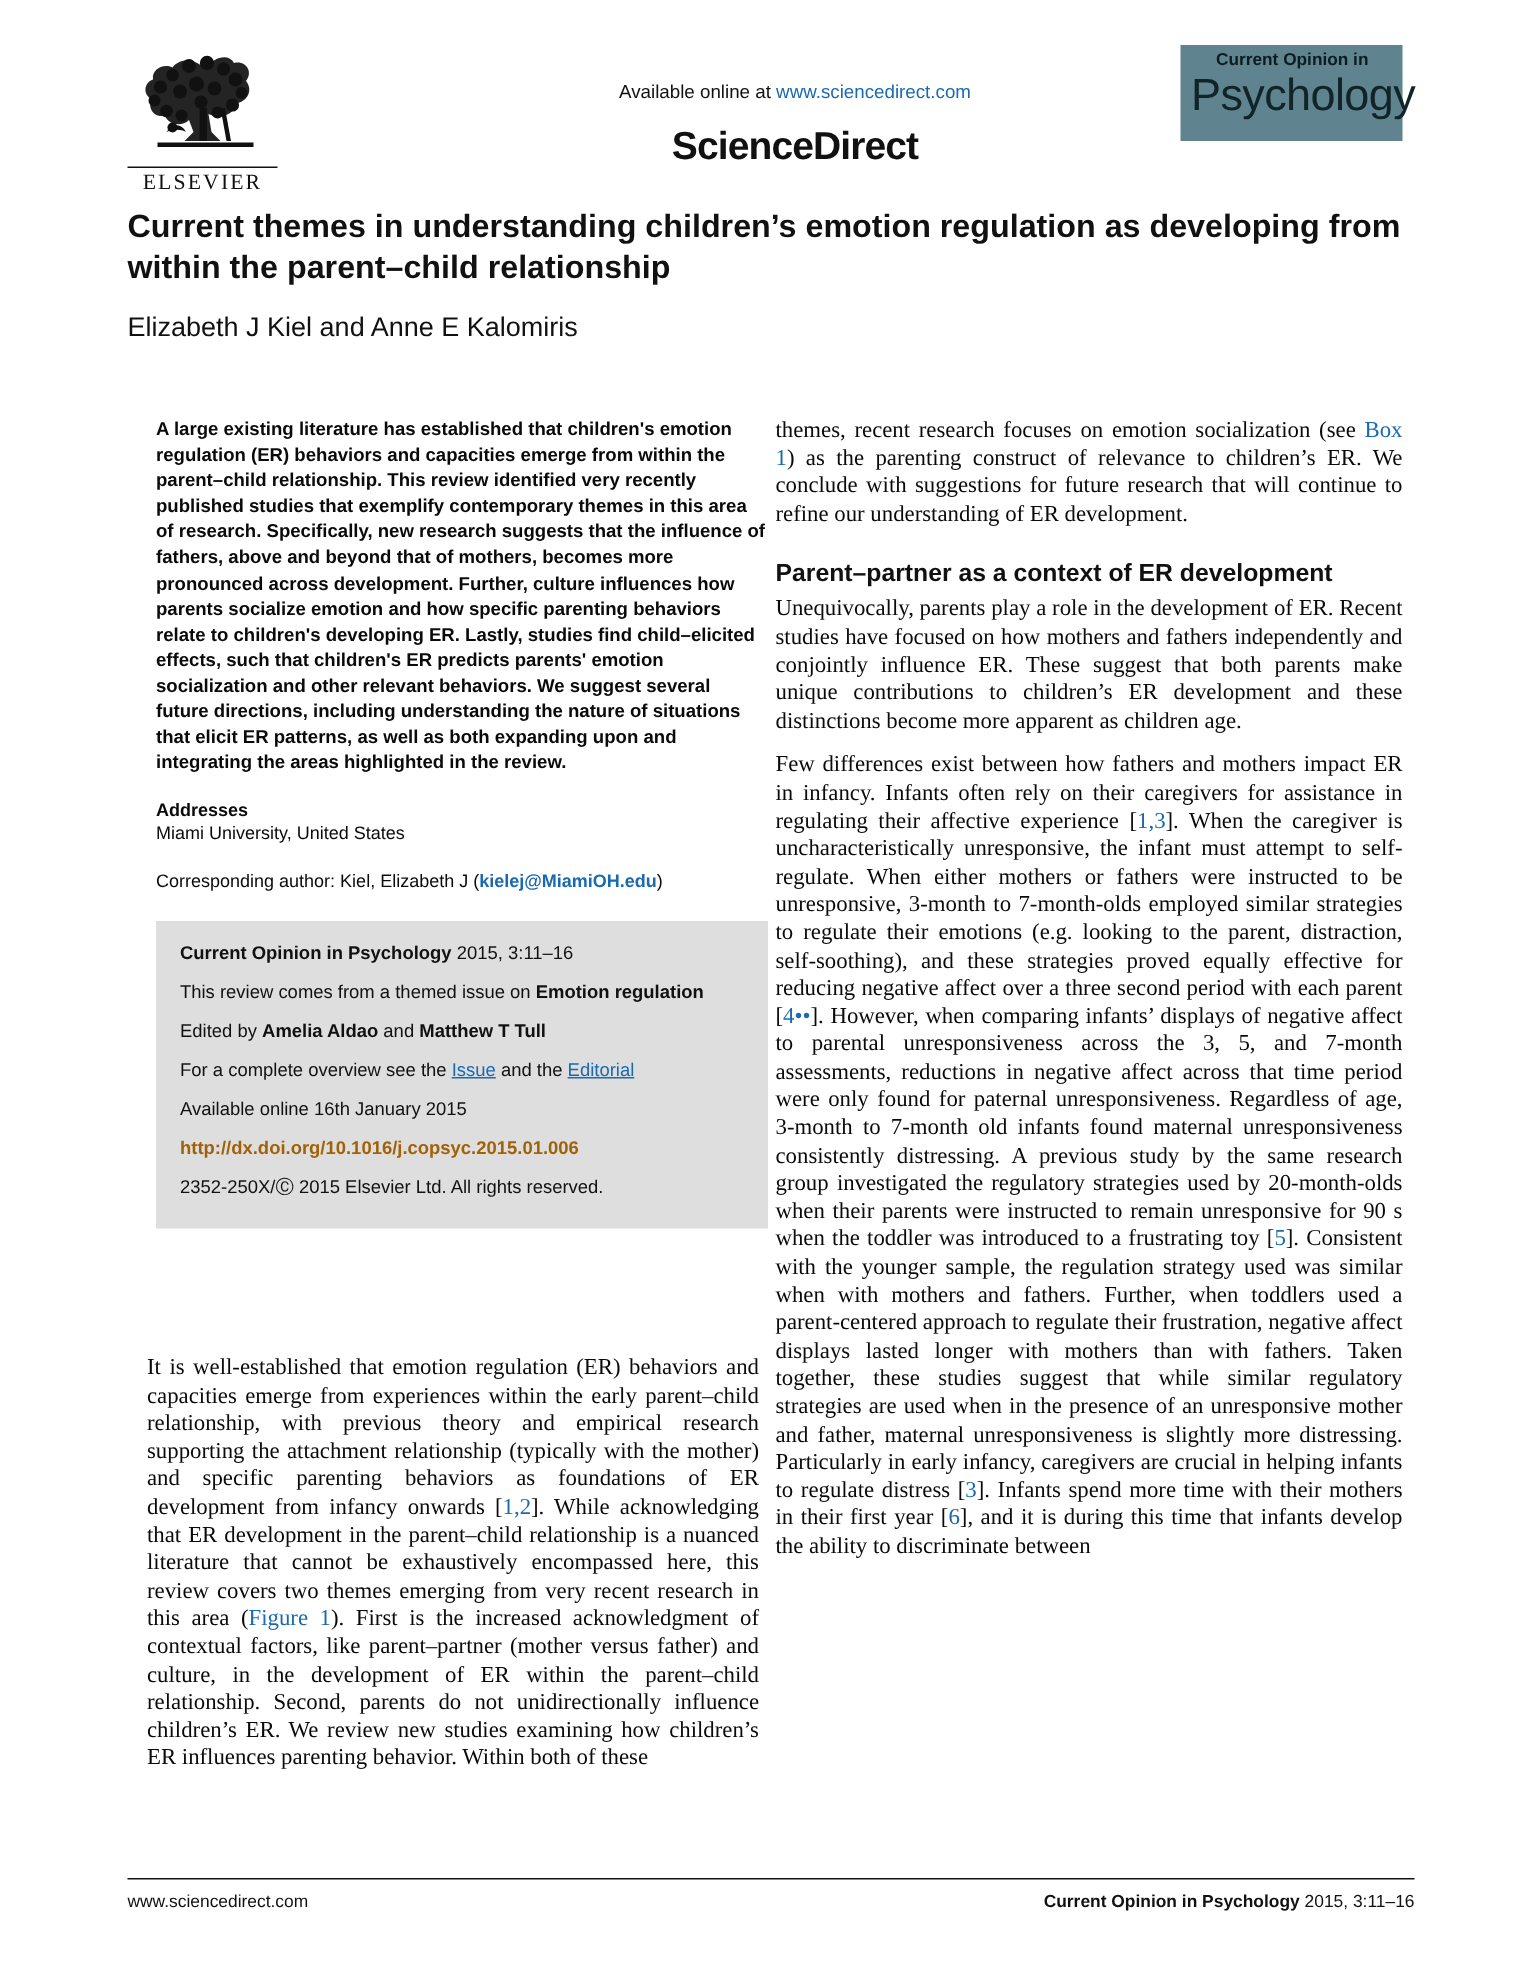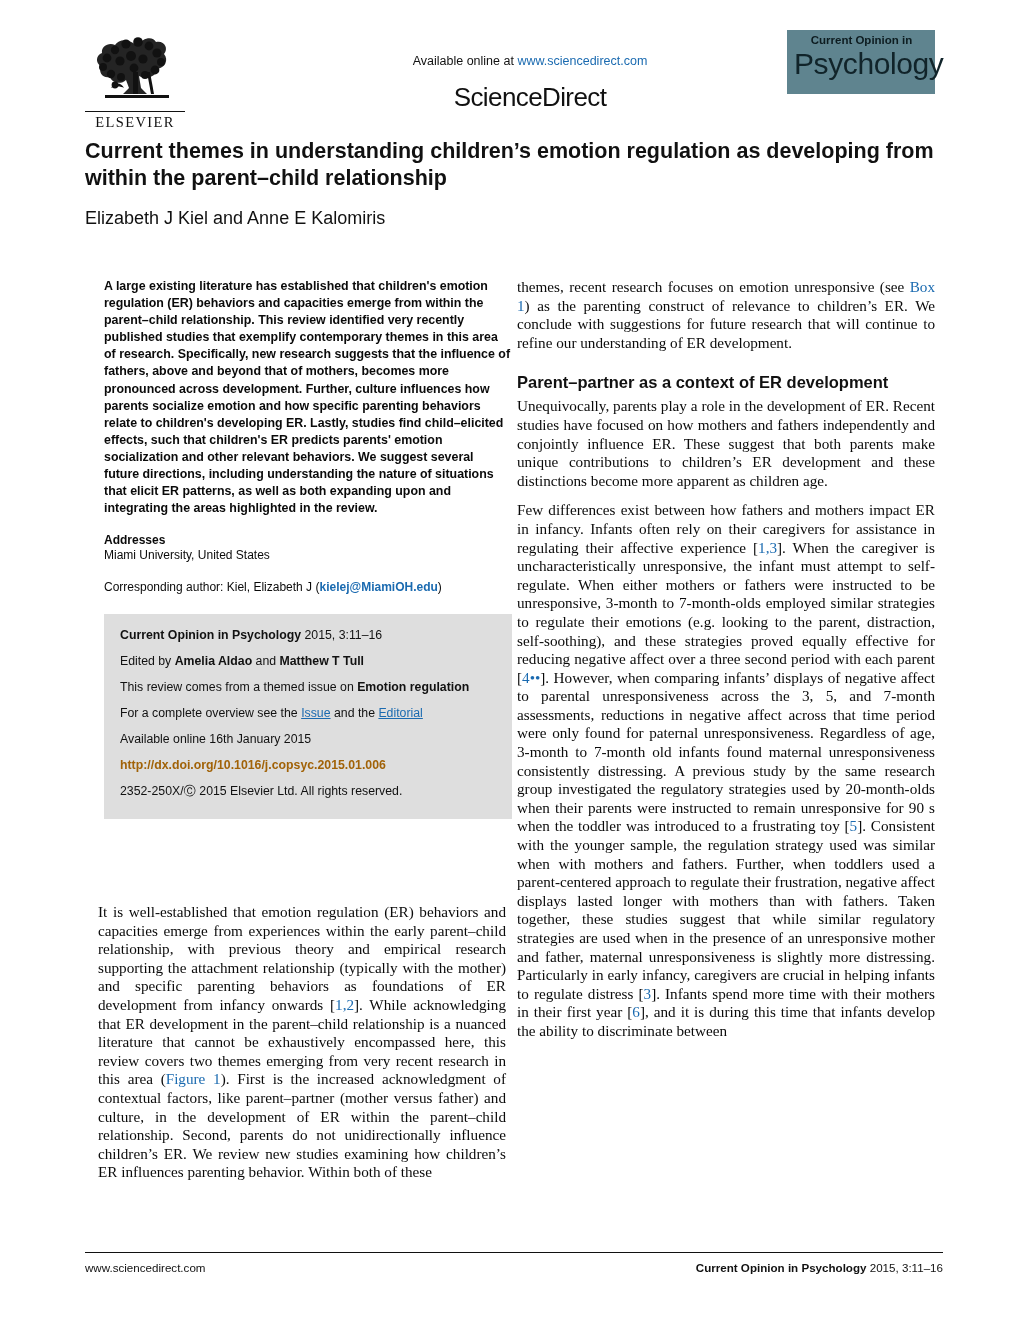--- a/index.html
+++ b/index.html
@@ -28,21 +28,21 @@
     border-top:1.6px solid #111; padding-top:2px;
   }
   .sd-block { position:absolute; left:250px; top:12px; width:390px; text-align:center; }
   .sd-avail {
     font-family:"Liberation Sans", sans-serif;
     font-size:12.5px; color:#111; white-space:nowrap;margin-top:20px;
   }
   .sd-avail .sd-url { color:#1a6ab0; }
   .sd-name {
     font-family:"Liberation Sans", sans-serif;
-    font-weight:normal; font-size:26px; letter-spacing:-0.6px;
+    font-weight:bold; font-size:26px; letter-spacing:-0.6px;
     margin-top:14px; color:#111;
   }
   .coplogo {
     position:absolute; right:0; top:8px;
     width:148px; height:64px;
     background:#5f848f;
     padding:4px 6px 0 7px;
   }
   .coplogo-top {
     font-family:"Liberation Sans", sans-serif;
@@ -199,45 +199,45 @@
 
     <div class="corr">
       <span>Corresponding author: Kiel, Elizabeth J (</span><span class="mail">kielej@MiamiOH.edu</span><span>)</span>
     </div>
 
     <div class="infobox">
       <p>
         <b>Current Opinion in Psychology</b><span> 2015, 3:11–16</span>
       </p>
       <p>
+        <span>This review comes from a themed issue on </span><b>Emotion regulation</b>
+      </p>
+      <p>
         <span>Edited by </span><b>Amelia Aldao</b><span> and </span><b>Matthew T Tull</b>
-      </p>
-      <p>
-        <span>This review comes from a themed issue on </span><b>Emotion regulation</b>
       </p>
       <p>
         <span>For a complete overview see the </span><span class="lnk">Issue</span><span> and the </span><span class="lnk">Editorial</span>
       </p>
       <p>Available online 16th January 2015</p>
       <p>
         <span class="doi">http://dx.doi.org/10.1016/j.copsyc.2015.01.006</span>
       </p>
       <p>
         <span>2352-250X/</span><span>Ⓒ</span><span> 2015 Elsevier Ltd. All rights reserved.</span>
       </p>
     </div>
   </div>
 
   <div class="col-left-body">
     <p class="body-p lead"><span>It is well-established that emotion regulation (ER) behaviors and capacities emerge from experiences within the early parent–child relationship, with previous theory and empirical research supporting the attachment relationship (typically with the mother) and specific parenting behaviors as foundations of ER development from infancy onwards [</span><span class="cite">1,2</span><span>]. While acknowledging that ER development in the parent–child relationship is a nuanced literature that cannot be exhaustively encompassed here, this review covers two themes emerging from very recent research in this area (</span><span class="cite">Figure 1</span><span>). First is the increased acknowledgment of contextual factors, like parent–partner (mother versus father) and culture, in the development of ER within the parent–child relationship. Second, parents do not unidirectionally influence children’s ER. We review new studies examining how children’s ER influences parenting behavior. Within both of these</span></p>
   </div>
 
   <div class="col-right">
 
-    <p class="body-p lead"><span>themes, recent research focuses on emotion unresponsive (see </span><span class="cite">Box 1</span><span>) as the parenting construct of relevance to children’s ER. We conclude with suggestions for future research that will continue to refine our understanding of ER development.</span></p>
+    <p class="body-p lead"><span>themes, recent research focuses on emotion socialization (see </span><span class="cite">Box 1</span><span>) as the parenting construct of relevance to children’s ER. We conclude with suggestions for future research that will continue to refine our understanding of ER development.</span></p>
 
     <h2 class="sec-head">Parent–partner as a context of ER development</h2>
 
     <p class="body-p">Unequivocally, parents play a role in the development of ER. Recent studies have focused on how mothers and fathers independently and conjointly influence ER. These suggest that both parents make unique contributions to children’s ER development and these distinctions become more apparent as children age.</p>
 
     <p class="body-p"><span>Few differences exist between how fathers and mothers impact ER in infancy. Infants often rely on their caregivers for assistance in regulating their affective experience [</span><span class="cite">1,3</span><span>]. When the caregiver is uncharacteristically unresponsive, the infant must attempt to self-regulate. When either mothers or fathers were instructed to be unresponsive, 3-month to 7-month-olds employed similar strategies to regulate their emotions (e.g. looking to the parent, distraction, self-soothing), and these strategies proved equally effective for reducing negative affect over a three second period with each parent [</span><span class="cite">4••</span><span>]. However, when comparing infants’ displays of negative affect to parental unresponsiveness across the 3, 5, and 7-month assessments, reductions in negative affect across that time period were only found for paternal unresponsiveness. Regardless of age, 3-month to 7-month old infants found maternal unresponsiveness consistently distressing. A previous study by the same research group investigated the regulatory strategies used by 20-month-olds when their parents were instructed to remain unresponsive for 90 s when the toddler was introduced to a frustrating toy [</span><span class="cite">5</span><span>]. Consistent with the younger sample, the regulation strategy used was similar when with mothers and fathers. Further, when toddlers used a parent-centered approach to regulate their frustration, negative affect displays lasted longer with mothers than with fathers. Taken together, these studies suggest that while similar regulatory strategies are used when in the presence of an unresponsive mother and father, maternal unresponsiveness is slightly more distressing. Particularly in early infancy, caregivers are crucial in helping infants to regulate distress [</span><span class="cite">3</span><span>]. Infants spend more time with their mothers in their first year [</span><span class="cite">6</span><span>], and it is during this time that infants develop the ability to discriminate between</span></p>
   </div>
 
   <div class="footer">
     <div class="footer-rule"></div>

